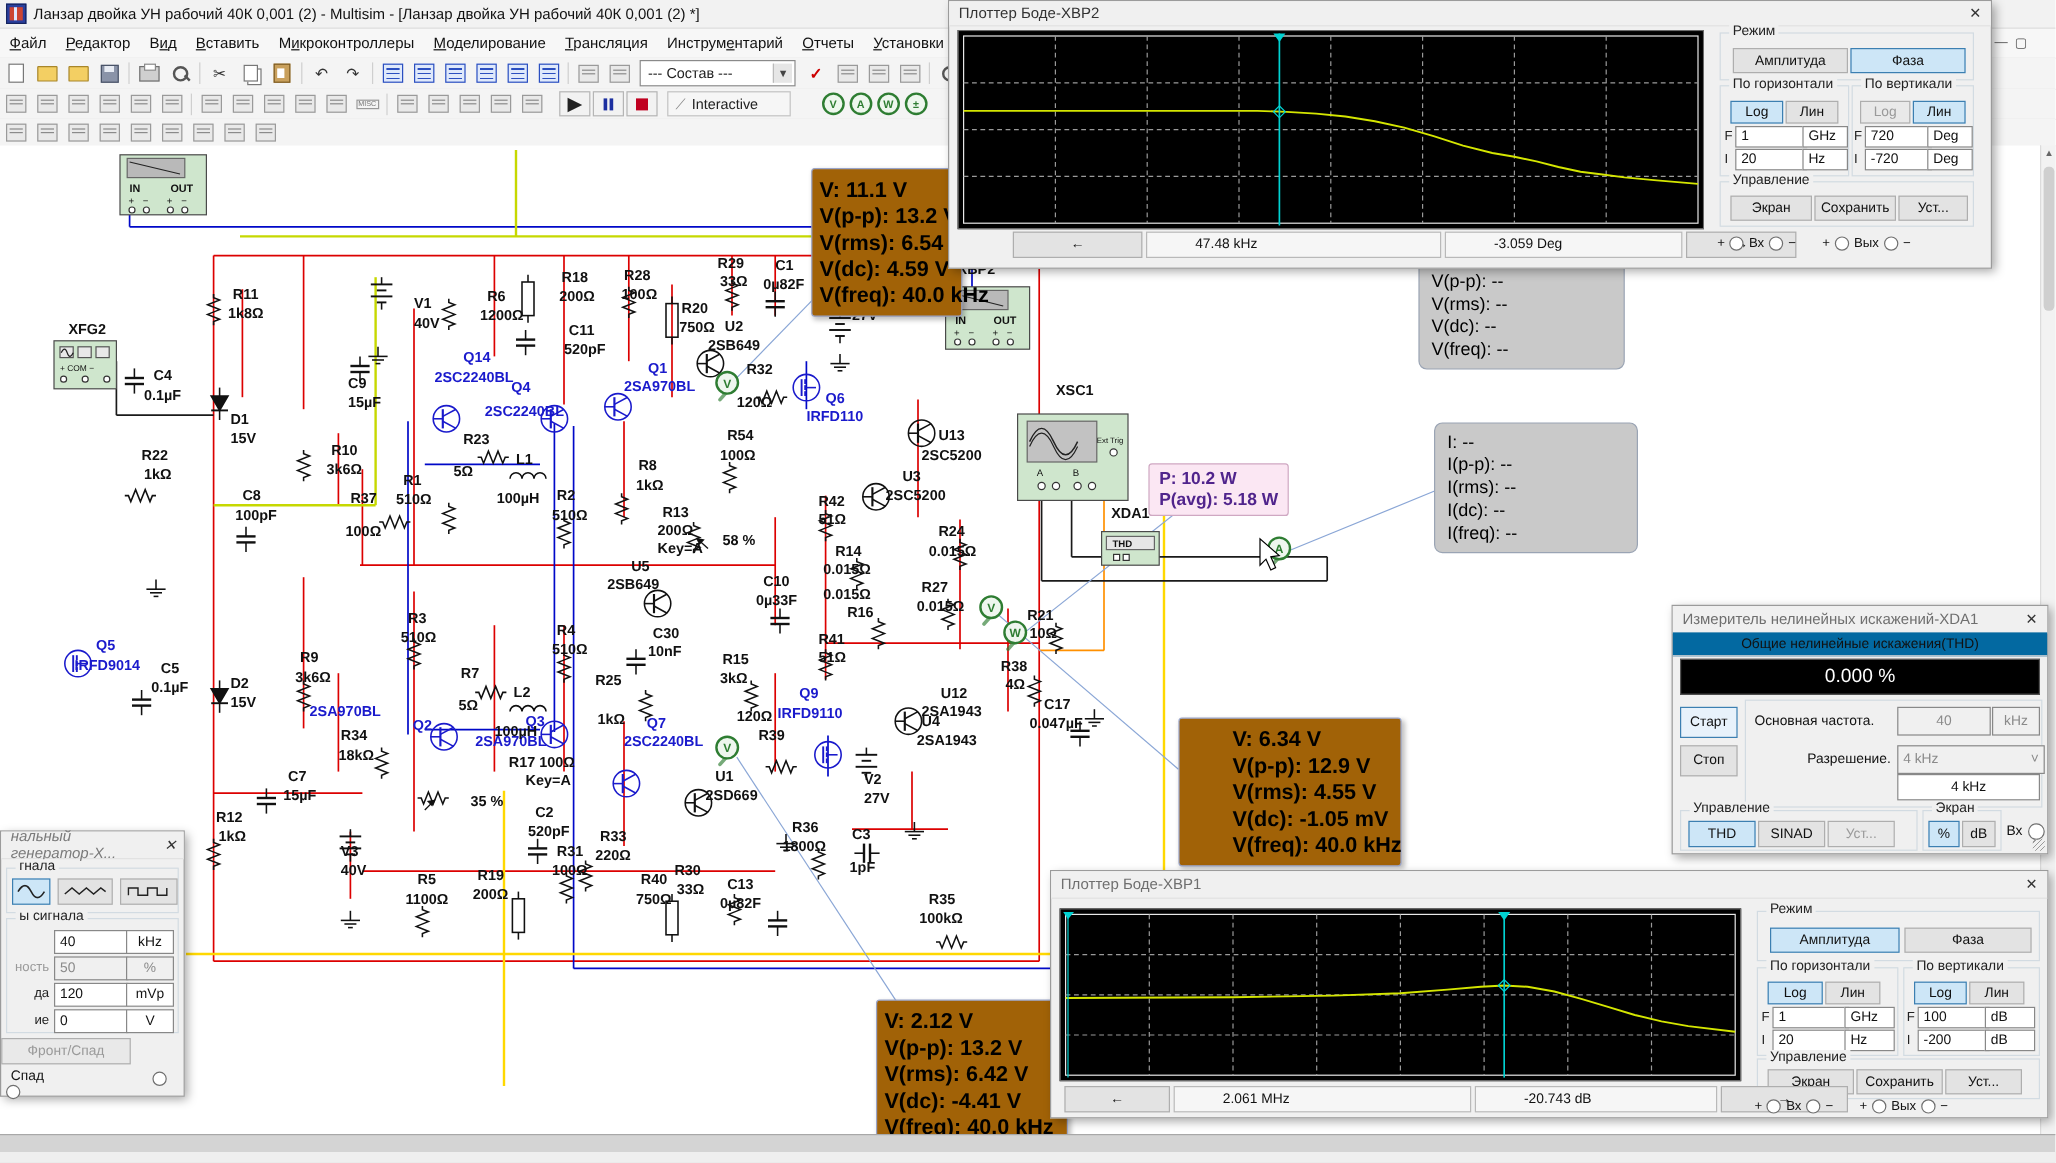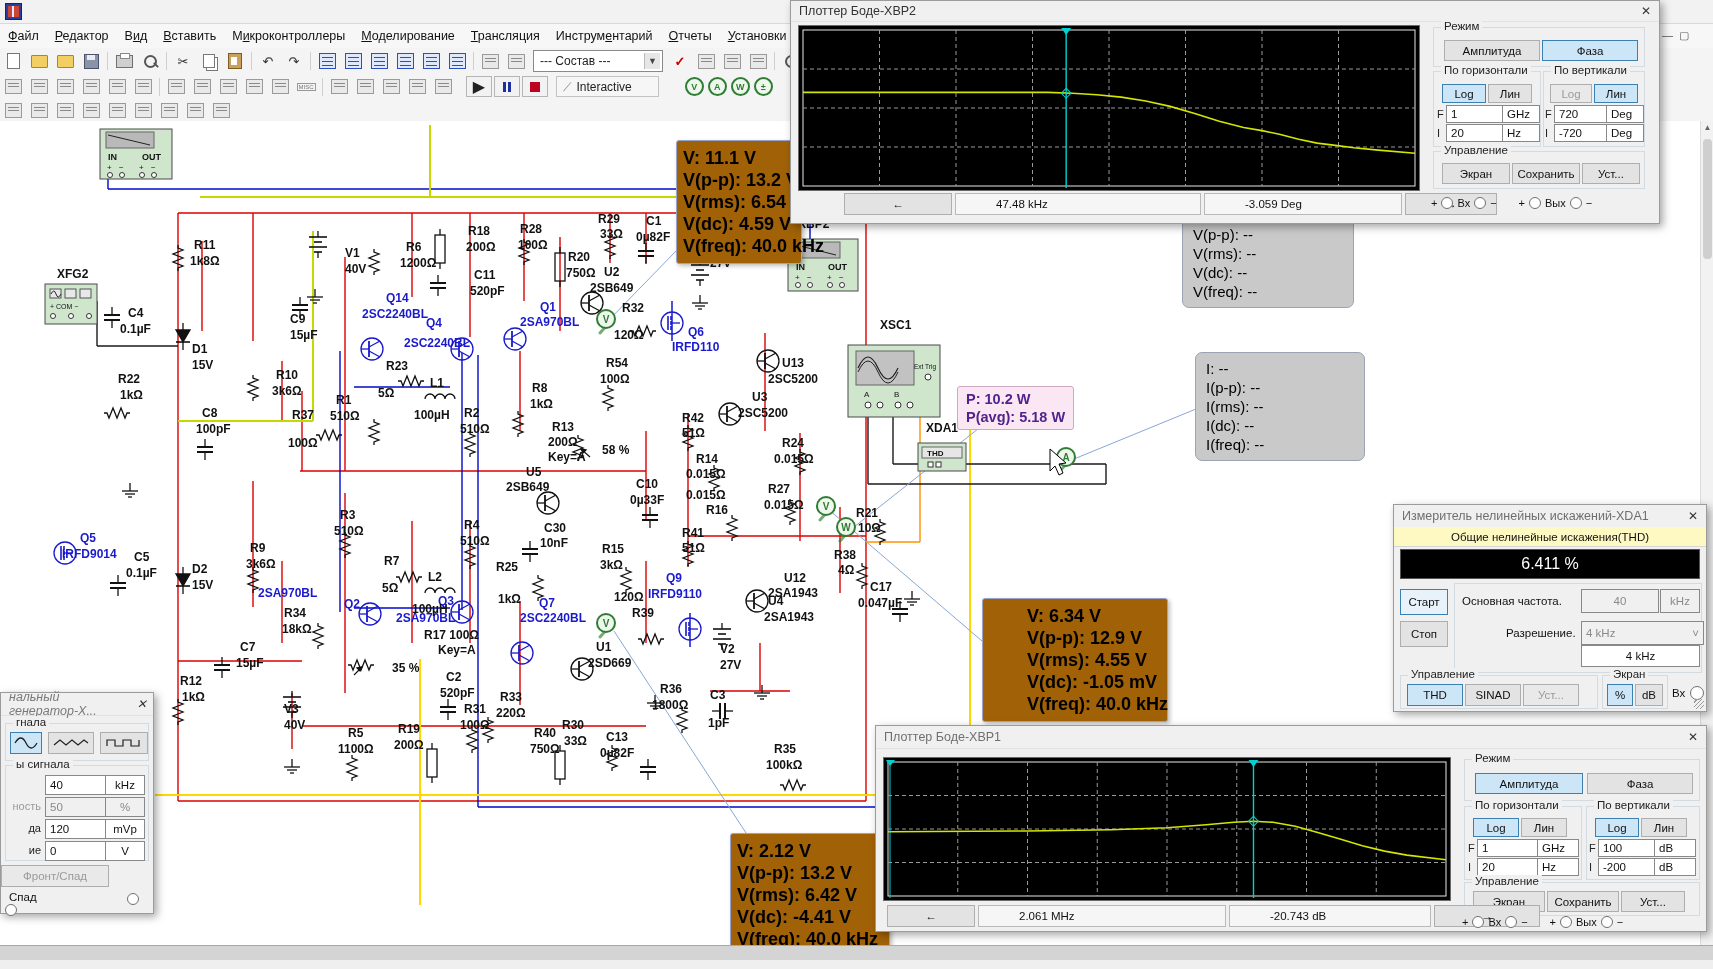--- a/index.html
+++ b/index.html
@@ -100,20 +100,21 @@
   #funcgen .wavebtn.sel{background:#cde6f7;border-color:#3c7fb1;}
   .fg-lab{position:absolute;font-size:11px;color:#222;text-align:right;}
   .grip{position:absolute;right:2px;bottom:2px;width:10px;height:10px;
         background:repeating-linear-gradient(135deg,transparent 0 2px,#9a9a9a 2px 3px);}
 </style>
 </head>
 <body>
 
 <div class="abs" id="titlebar">
   <div id="app-icon"></div>
+  <span>Ланзар двойка УН рабочий 40К 0,001 (2) - Multisim - [Ланзар двойка УН рабочий 40К 0,001 (2) *]</span>
 </div>
 
 <div class="abs" id="menubar">
     <span class="mi-item"><u>Ф</u>айл</span>
     <span class="mi-item"><u>Р</u>едактор</span>
     <span class="mi-item">В<u>и</u>д</span>
     <span class="mi-item"><u>В</u>ставить</span>
     <span class="mi-item">М<u>и</u>кроконтроллеры</span>
     <span class="mi-item"><u>М</u>оделирование</span>
     <span class="mi-item"><u>Т</u>рансляция</span>
@@ -1054,24 +1055,24 @@
     <span class="radio"></span>
       <span>−</span>
   </div>
 </div>
 
 <div class="win" id="xda1" style="left:1393px;top:470px;width:312px;height:206px;margin-top:34px;">
   <div class="win-title" style="color:#6f6f6f;">
     <span>Измеритель нелинейных искажений-XDA1</span>
     <span class="win-close">✕</span>
   </div>
-  <div class="abs" style="left:0;top:22px;width:312px;height:19px;background:#fef9c3;border-bottom:1px solid #d5d5d5;
+  <div class="abs" style="left:0;top:22px;width:312px;height:19px;background:#0369a1;border-bottom:1px solid #d5d5d5;
        display:flex;align-items:center;justify-content:center;font-size:11.5px;color:#111;">Общие нелинейные искажения(THD)</div>
   <div class="abs" style="left:6px;top:44px;width:298px;height:28px;background:#000;border:1px solid #555;
-       display:flex;align-items:center;justify-content:center;color:#fff;font-size:16px;">6.411 %</div>
+       display:flex;align-items:center;justify-content:center;color:#fff;font-size:16px;">0.000 %</div>
   <div class="btn" style="left:6px;top:84px;width:46px;height:24px;border-color:#3c7fb1;background:#e8f2fb;">Старт</div>
   <div class="btn" style="left:6px;top:116px;width:46px;height:24px;">Стоп</div>
   <div class="grp" style="left:60px;top:78px;width:246px;height:88px;"></div>
   <div class="lbl" style="left:68px;top:90px;">Основная частота.</div>
   <div class="fld gray" style="left:187px;top:84px;width:76px;height:22px;justify-content:center;padding-left:0;">40</div>
   <div class="fld gray" style="left:266px;top:84px;width:38px;height:22px;justify-content:center;padding-left:0;">kHz</div>
   <div class="lbl" style="left:112px;top:122px;">Разрешение.</div>
   <div class="fld gray" style="left:187px;top:116px;width:117px;height:22px;">
     <span>4 kHz</span>
     <span class="unit-right">˅</span>

